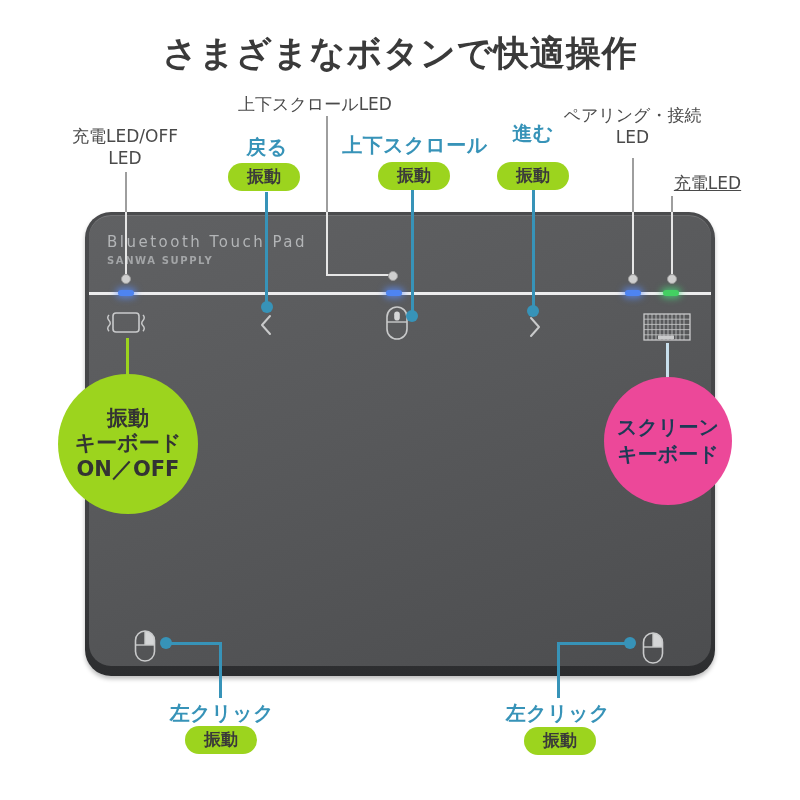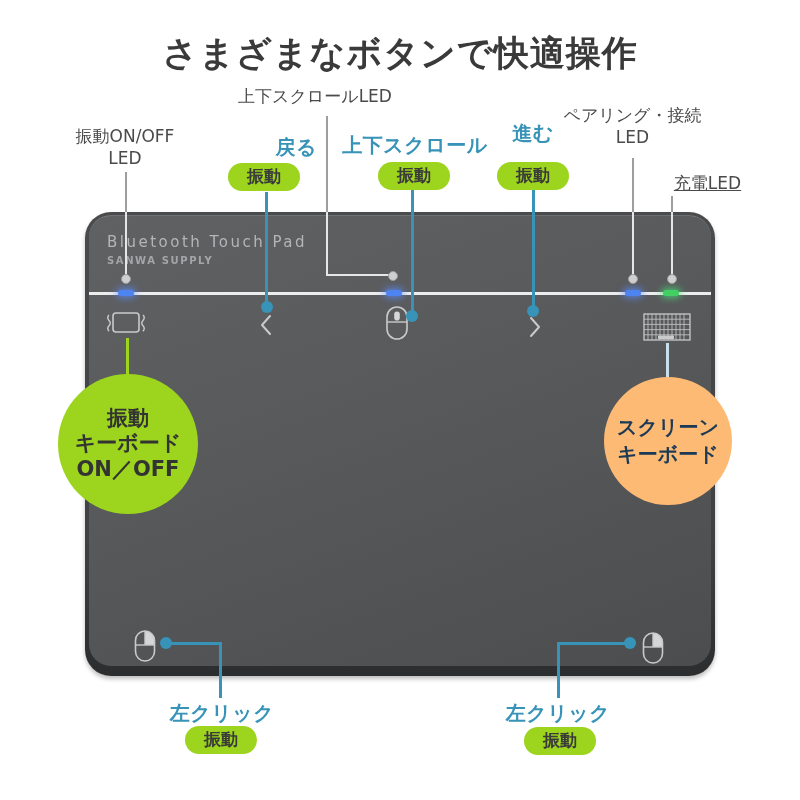--- a/index.html
+++ b/index.html
@@ -42,21 +42,21 @@
   }
   .brand1{left:107px;top:233px;color:#b3b5b7;font-size:15px;letter-spacing:2.5px;}
   .brand2{left:107px;top:255px;color:#a3a5a7;font-size:10px;font-weight:700;letter-spacing:1.6px;}
   .padline{left:89px;top:292px;width:622px;height:3px;background:#ededee;}
   .led{height:6px;width:16px;border-radius:3px;top:290px;}
   .led-blue{background:#4e84f2;box-shadow:0 0 7px 2px rgba(90,140,255,.75);}
   .led-green{background:#43d062;box-shadow:0 0 7px 2px rgba(70,220,120,.75);}
   
   .circle{border-radius:50%;display:flex;flex-direction:column;align-items:center;justify-content:center;text-align:center;}
   .circle-green{left:58px;top:374px;width:140px;height:140px;background:#9cd41e;color:#333333;font-size:21px;font-weight:800;line-height:1.22;}
-  .circle-blue{left:604px;top:377px;width:128px;height:128px;background:#fdba74;color:#1c3a55;font-size:20px;font-weight:800;line-height:1.35;}
+  .circle-blue{left:604px;top:377px;width:128px;height:128px;background:#ec4899;color:#1c3a55;font-size:20px;font-weight:800;line-height:1.35;}
   svg{display:block;}
 </style>
 </head>
 <body>
 
 <div id="stage">
 
   <div class="abs title">さまざまなボタンで快適操作</div>
 
   <div class="abs device-outer">
@@ -162,27 +162,27 @@
 
   <div class="abs tdot" style="left:160px;top:637px;"></div>
   <div class="abs tline" style="left:166px;top:642px;width:56px;height:3px;"></div>
   <div class="abs tline" style="left:219px;top:642px;width:3px;height:56px;"></div>
 
   <div class="abs tdot" style="left:624px;top:637px;"></div>
   <div class="abs tline" style="left:560px;top:642px;width:70px;height:3px;"></div>
   <div class="abs tline" style="left:557px;top:642px;width:3px;height:56px;"></div>
 
   <div class="abs lbl" style="left:45px;top:126px;width:160px;">
-    <div>振動ON/OFF</div>
+    <div>充電LED/OFF</div>
     <div>LED</div>
   </div>
 
-  <div class="abs lbl" style="left:215px;top:86px;width:200px;">上下スクロールLED</div>
-
-  <div class="abs tlbl" style="left:217px;top:134px;width:100px;text-align:right;">戻る</div>
+  <div class="abs lbl" style="left:215px;top:94px;width:200px;">上下スクロールLED</div>
+
+  <div class="abs tlbl" style="left:217px;top:134px;width:100px;">戻る</div>
   <div class="abs pill" style="left:264px;top:163px;">振動</div>
 
   <div class="abs tlbl" style="left:330px;top:132px;width:170px;">上下スクロール</div>
   <div class="abs pill" style="left:414px;top:162px;">振動</div>
 
   <div class="abs tlbl" style="left:483px;top:120px;width:100px;">進む</div>
   <div class="abs pill" style="left:533px;top:162px;">振動</div>
 
   <div class="abs lbl" style="left:545px;top:105px;width:175px;">
     <div>ペアリング・接続</div>

